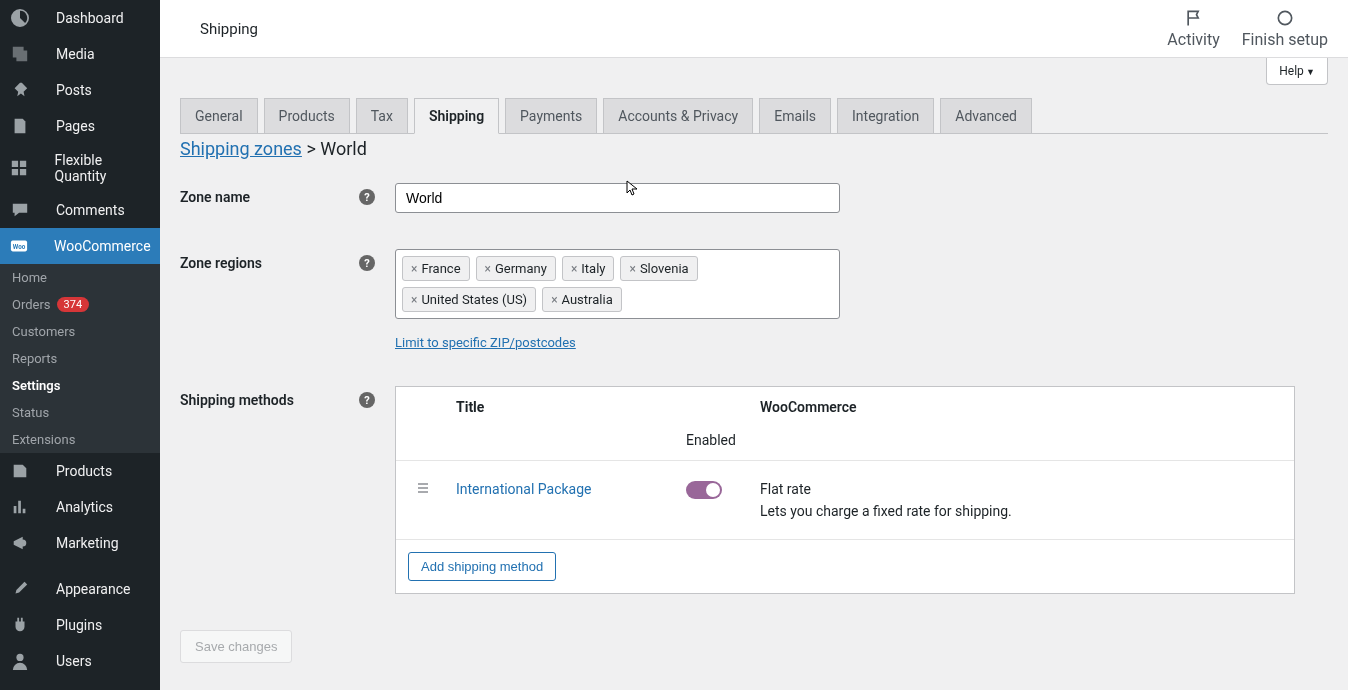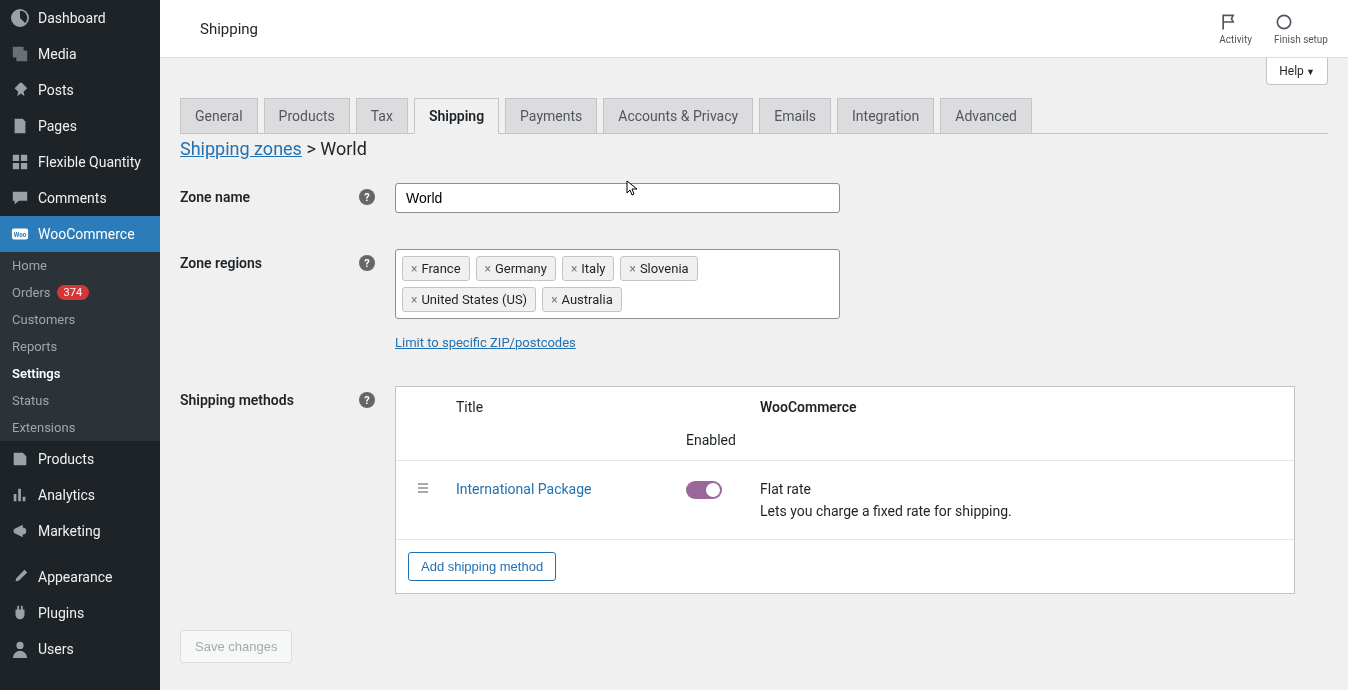--- a/index.html
+++ b/index.html
@@ -1,34 +1,34 @@
 <!DOCTYPE html>
 <html><head>
 <meta charset="utf-8">
 <style>
 * { box-sizing: border-box; margin: 0; padding: 0; }
 body { font-family: -apple-system, BlinkMacSystemFont, "Segoe UI", Roboto, sans-serif; font-size: 13px; color: #1d2327; background: #f0f0f1; width: 1348px; height: 690px; overflow: hidden; position: relative; }
 
 .sidebar { position: absolute; left: 0; top: 0; width: 160px; height: 690px; background: #1d2327; color: #f0f0f1; }
-.sidebar-item { display: flex; align-items: center; padding: 8px 10px; color: #f0f0f1; cursor: pointer; font-size: 14px; }
+.sidebar-item { display: flex; align-items: center; padding: 8px 10px; color: #f0f0f1; cursor: pointer; font-size: 14px; gap: 18px; }
 .sidebar-item.active { background: #2c7cb9; color: #fff; position: relative; }
 .sidebar-item.active::after { content: ''; position: absolute; right: -8px; top: 50%; transform: translateY(-50%); border: 8px solid transparent; border-right-color: #f0f0f1; }
 .sidebar-item .icon { width: 20px; height: 20px; margin-right: 8px; display: flex; align-items: center; justify-content: center; }
 .sidebar-item .icon svg { fill: rgba(240,246,252,0.6); }
 .sidebar-item.active .icon svg { fill: #fff; }
 .sidebar-sub { background: #2c3338; }
 .sidebar-sub-item { padding: 6px 12px; color: #a0a5aa; font-size: 13px; cursor: pointer; display: flex; align-items: center; }
 .sidebar-sub-item.active { color: #fff; font-weight: 600; }
 .sidebar-sub-item .badge { background: #d63638; color: #fff; border-radius: 9px; padding: 1px 7px; font-size: 11px; margin-left: 6px; }
 
 .main { position: absolute; left: 160px; top: 0; right: 0; height: 690px; background: #f0f0f1; }
 .header { background: #fff; height: 58px; display: flex; align-items: center; justify-content: space-between; padding: 0 20px 0 40px; border-bottom: 1px solid #dcdcde; }
 .header-title { font-size: 15px; color: #1d2327; }
 .header-actions { display: flex; gap: 22px; }
-.header-action { display: flex; flex-direction: column; font-size: 10px; color: #50575e; cursor: pointer; }
+.header-action { display: flex; flex-direction: column; align-items: center; font-size: 16px; color: #50575e; cursor: pointer; }
 .header-action svg { width: 20px; height: 20px; margin-bottom: 2px; }
 
 .help-btn { position: absolute; right: 20px; top: 58px; background: #fff; border: 1px solid #c3c4c7; border-top: none; padding: 6px 12px; font-size: 12px; cursor: pointer; border-radius: 0 0 4px 4px; }
 .help-btn::after { content: ' ▼'; font-size: 9px; }
 
 .content { padding: 40px 20px 20px 20px; }
 
 .tabs { display: flex; gap: 6px; border-bottom: 1px solid #c3c4c7; }
 .tab { background: #dcdcde; border: 1px solid #c3c4c7; border-bottom: none; padding: 9px 14px; font-size: 14px; color: #50575e; cursor: pointer; }
 .tab.active { background: #f0f0f1; border-bottom: 1px solid #f0f0f1; margin-bottom: -1px; color: #1d2327; font-weight: 600; }
@@ -51,21 +51,21 @@
 
 .tags-input { width: 445px; min-height: 70px; border: 1px solid #8c8f94; border-radius: 3px; background: #fff; padding: 6px; display: flex; flex-wrap: wrap; gap: 6px; }
 .tag { background: #f0f0f1; border: 1px solid #c3c4c7; border-radius: 3px; padding: 4px 8px; font-size: 13px; display: inline-flex; align-items: center; gap: 4px; }
 .tag .x { color: #787c82; cursor: pointer; font-size: 12px; }
 
 .link { color: #2271b1; text-decoration: underline; font-size: 13px; display: inline-block; margin-top: 16px; }
 
 .methods-table { width: 900px; border: 1px solid #c3c4c7; background: #fff; }
 .methods-header { display: flex; padding: 12px 20px; font-size: 14px; color: #1d2327; }
 .methods-header .col-drag { width: 40px; }
-.methods-header .col-title { width: 230px; font-weight: 400; }
+.methods-header .col-title { width: 230px; font-weight: 700; }
 .methods-header .col-enabled { width: 74px; font-weight: 400; margin-top: 33px; }
 .methods-header .col-desc { flex: 1; font-weight: 600; }
 .methods-row { display: flex; padding: 20px; border-top: 1px solid #e5e5e5; align-items: flex-start; }
 .methods-row .col-drag { width: 40px; display: flex; align-items: center; color: #8c8f94; }
 .methods-row .col-title { width: 230px; }
 .methods-row .col-title a { color: #2271b1; text-decoration: none; font-size: 14px; }
 .methods-row .col-enabled { width: 74px; display: flex; align-items: center; }
 .methods-row .col-desc { flex: 1; font-size: 14px; color: #1d2327; }
 .methods-row .col-desc .desc-title { margin-bottom: 6px; }
 .methods-footer { padding: 12px 12px; border-top: 1px solid #e5e5e5; }

